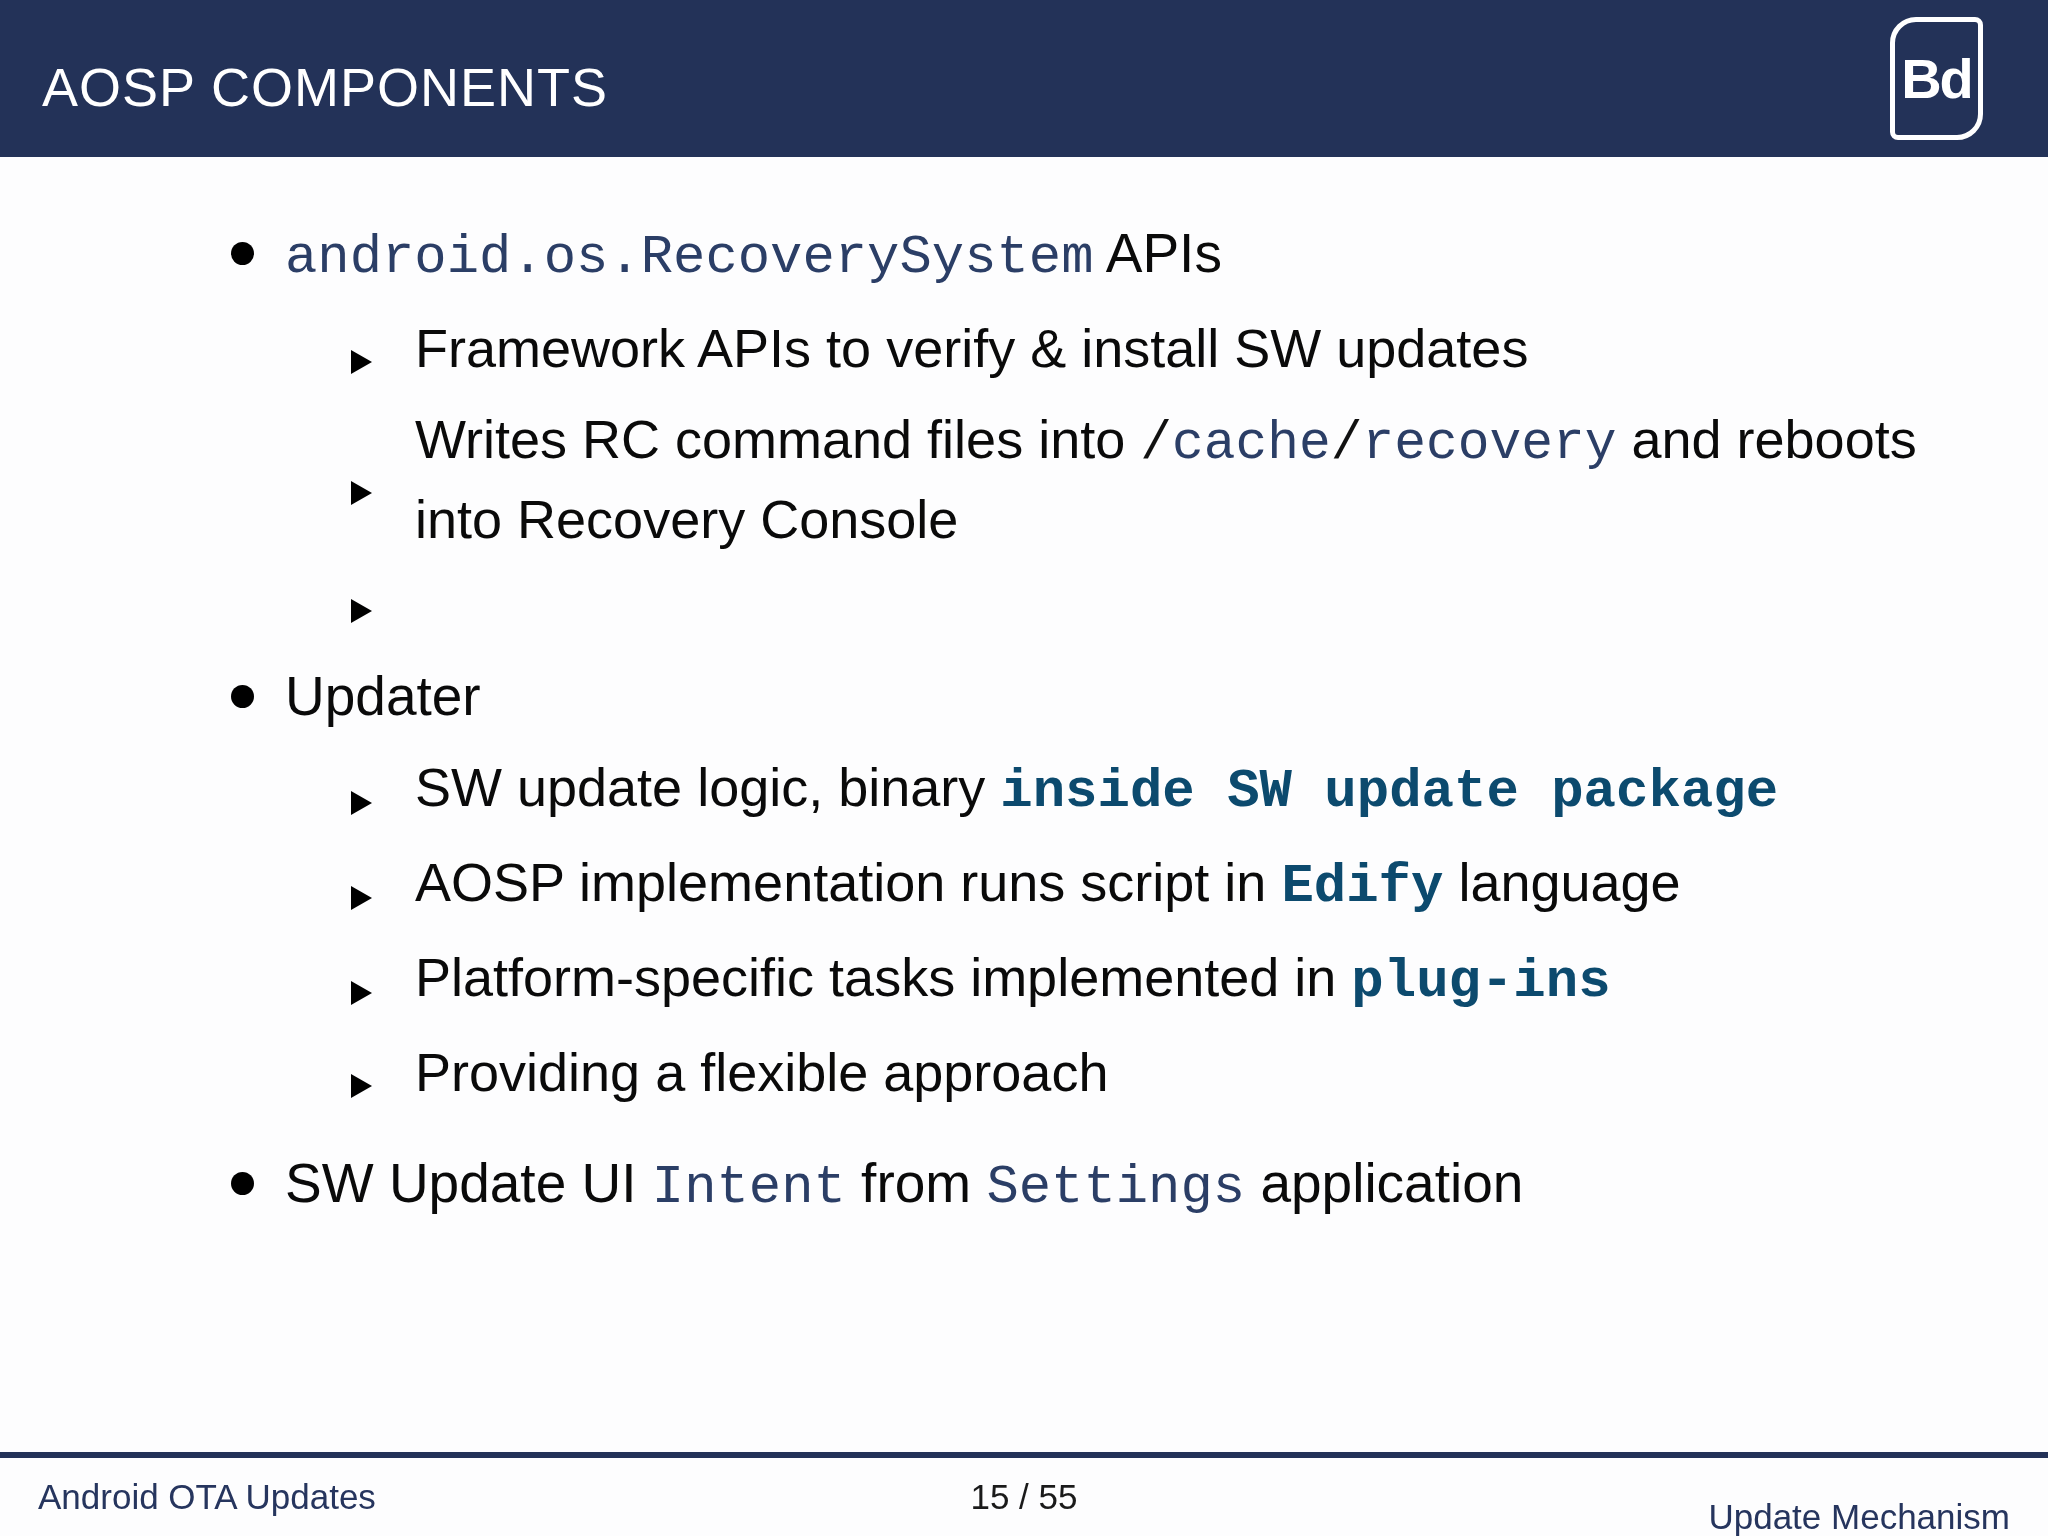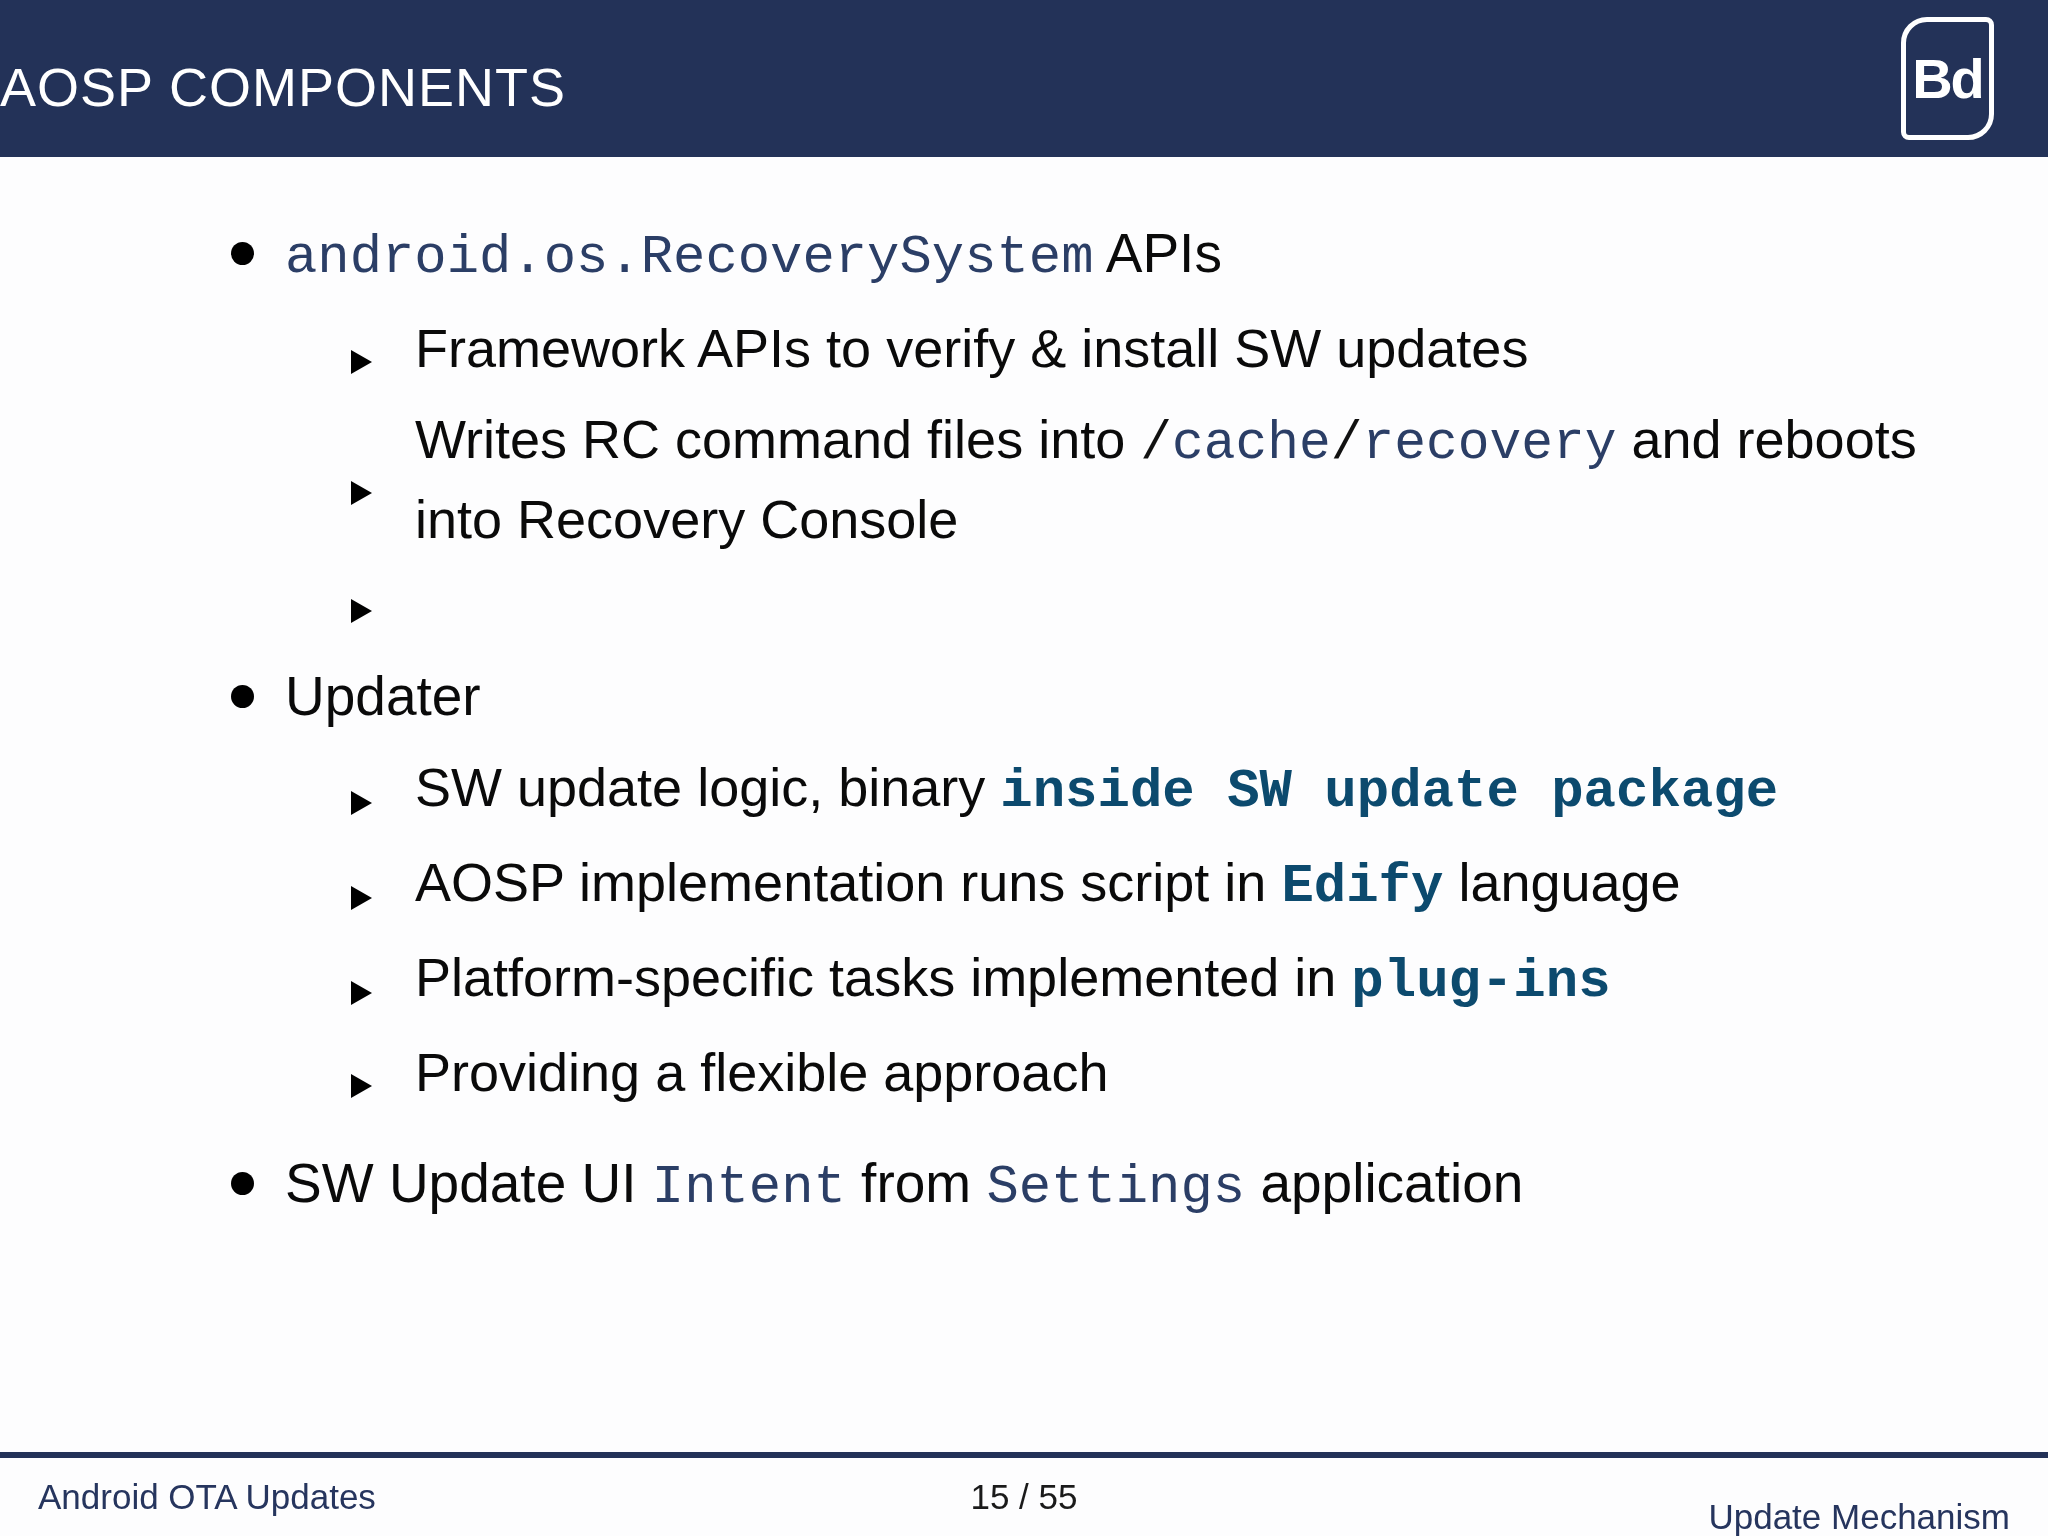--- a/index.html
+++ b/index.html
@@ -14,28 +14,29 @@
   }
 
   
   .header {
     position: absolute; top: 0; left: 0; right: 0;
     height: 157px;
     background: #233258;
     display: flex; align-items: center;
   }
   .header-title {
+    padding-left: 42px;
     font-size: 54px;
     letter-spacing: 1px;
     color: #ffffff;
     font-weight: 400;
     margin-top: 16px;
   }
   .logo-badge {
-    position: absolute; top: 17px; right: 54px;
+    position: absolute; top: 17px; right: 65px;
     width: 93px; height: 123px;
     border: 5px solid #ffffff;
     border-radius: 26px 8px 26px 8px;
     display: flex; align-items: center; justify-content: center;
   }
   .logo-text {
     color: #ffffff;
     font-size: 56px;
     font-weight: 700;
     letter-spacing: -2px;

